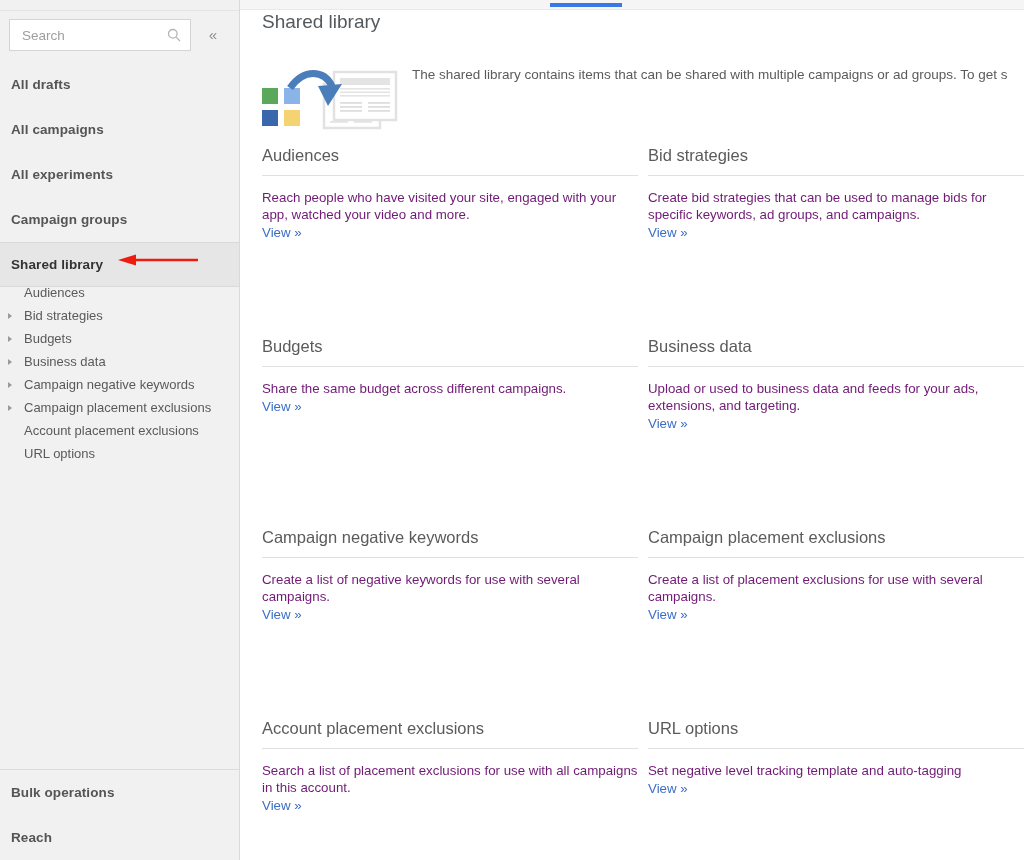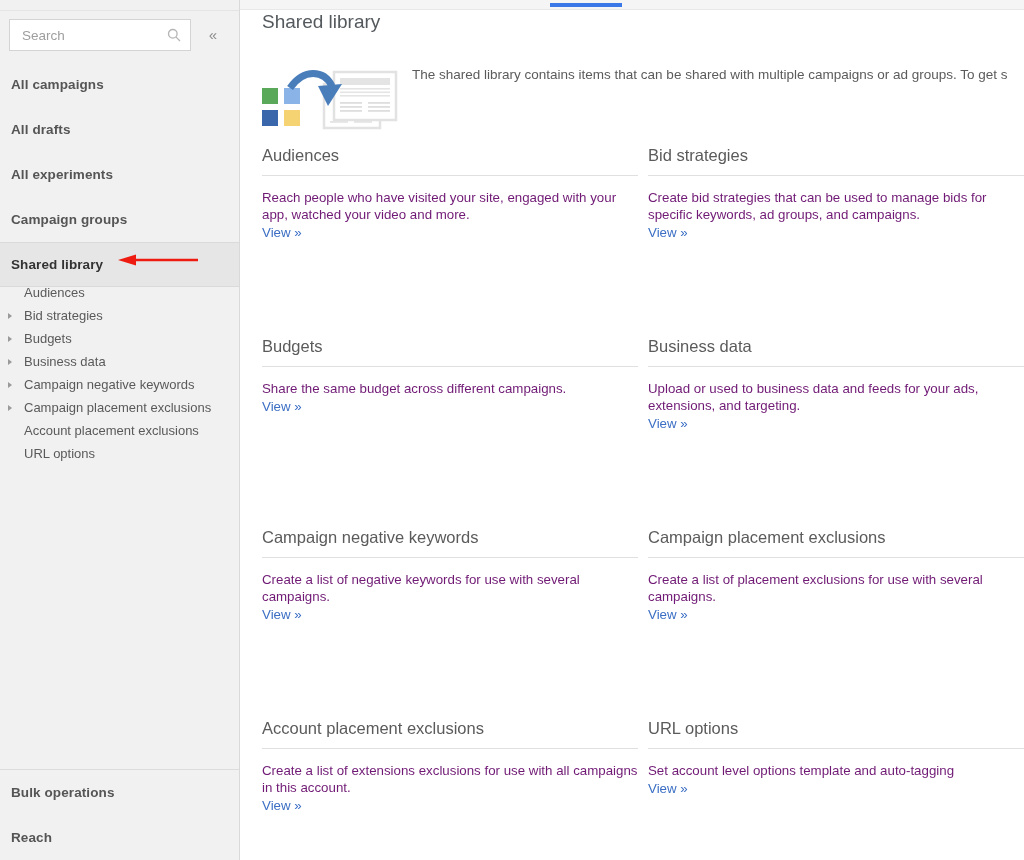--- a/index.html
+++ b/index.html
@@ -279,24 +279,24 @@
             <circle cx="5.8" cy="5.8" r="4.3" fill="none" stroke="#b5b5b5" stroke-width="1.3"></circle>
             <line x1="9.1" y1="9.1" x2="13" y2="13" stroke="#b5b5b5" stroke-width="1.3"></line>
           </svg>
         </span>
       </div>
       <div class="collapse-btn">«</div>
     </div>
 
     <div class="nav-top">
       <div class="nav-item">
+        <span>All drafts</span>
+      </div>
+      <div class="nav-item">
         <span>All campaigns</span>
-      </div>
-      <div class="nav-item">
-        <span>All drafts</span>
       </div>
       <div class="nav-item">
         <span>All experiments</span>
       </div>
       <div class="nav-item">
         <span>Campaign groups</span>
       </div>
       <div class="nav-item active">
         <span>Shared library</span>
       </div>
@@ -448,26 +448,26 @@
           <div class="card-divider"></div>
           <div class="card-desc">Create a list of placement exclusions for use with several campaigns.</div>
           <a class="card-link">View »</a>
         </div>
       </div>
 
       <div class="card-row">
         <div class="card col-left">
           <div class="card-title">Account placement exclusions</div>
           <div class="card-divider"></div>
-          <div class="card-desc">Create a list of extensions exclusions for use with all campaigns in this account.</div>
+          <div class="card-desc">Search a list of placement exclusions for use with all campaigns in this account.</div>
           <a class="card-link">View »</a>
         </div>
         <div class="card col-right">
           <div class="card-title">URL options</div>
           <div class="card-divider"></div>
-          <div class="card-desc">Set account level options template and auto-tagging</div>
+          <div class="card-desc">Set negative level tracking template and auto-tagging</div>
           <a class="card-link">View »</a>
         </div>
       </div>
 
     </div>
   </div>
 </div>
 
 </body></html>

